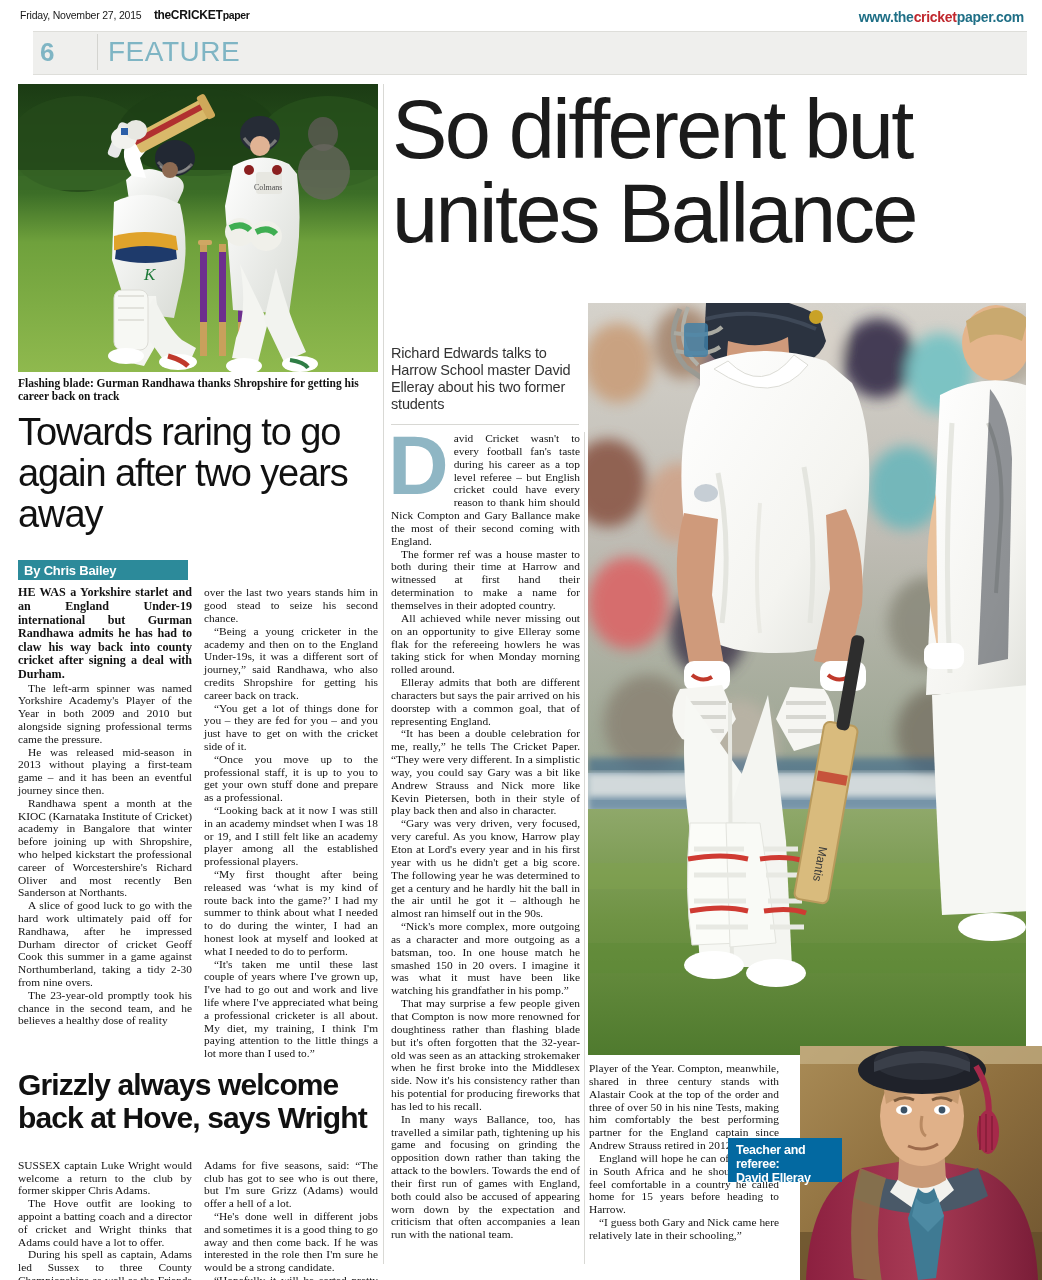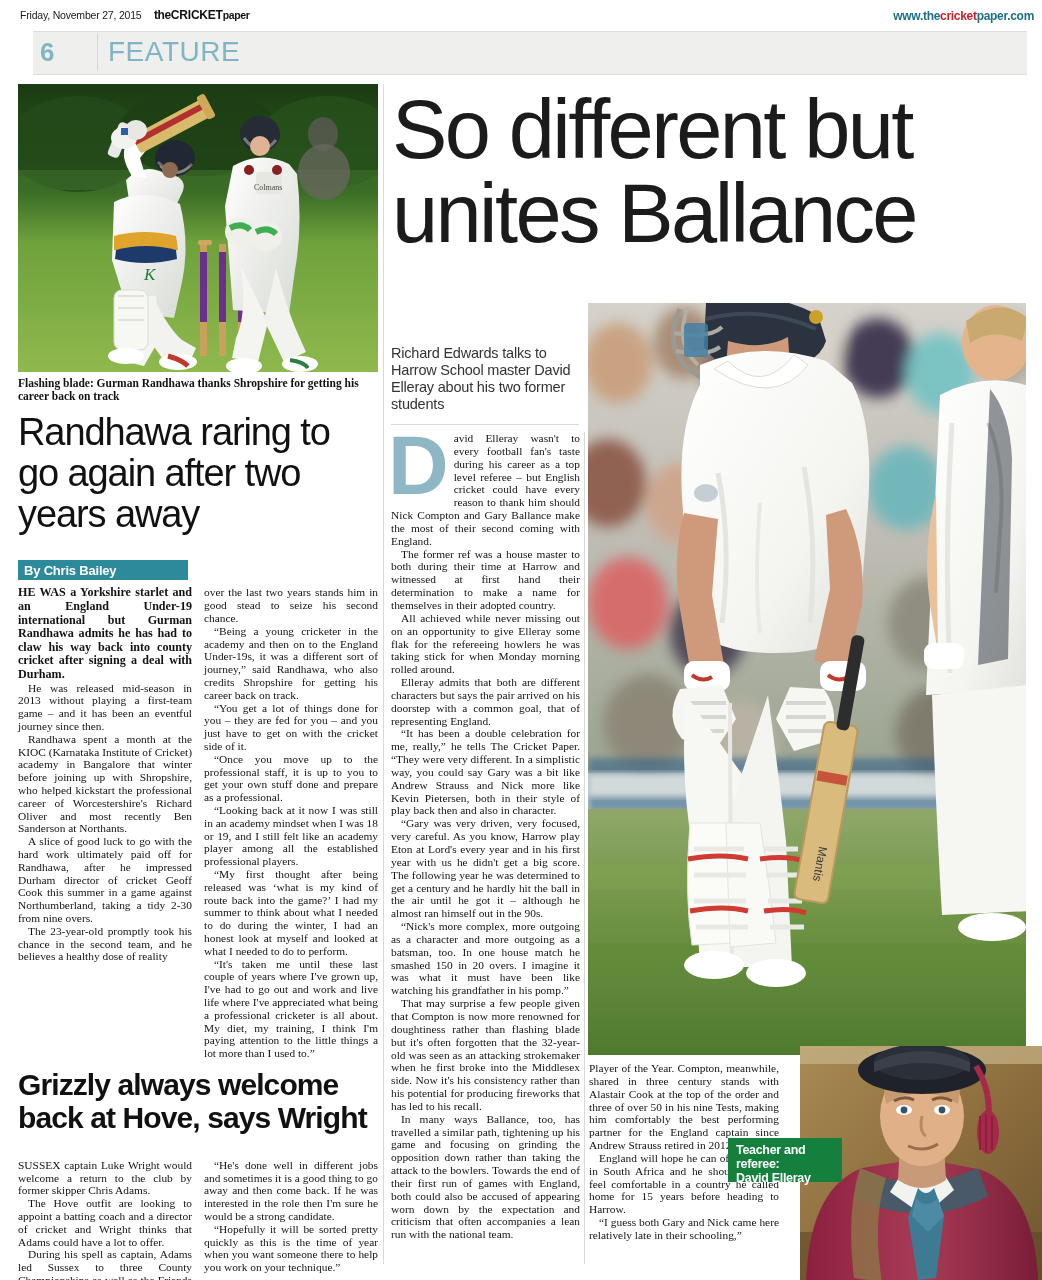--- a/index.html
+++ b/index.html
@@ -26,23 +26,23 @@
   }
   .mast-logo{
     position:absolute;left:154px;top:8px;
     font-family:"Liberation Sans", sans-serif;
     font-size:12px;color:#111;white-space:nowrap;letter-spacing:-0.4px;
   }
   .mast-logo .the{font-weight:bold;}
   .mast-logo .cricket{font-weight:bold;letter-spacing:-0.2px;}
   .mast-logo .paper{font-weight:bold;font-size:10.5px;}
   .mast-url{
-    position:absolute;right:8px;top:9px;
-    font-family:"Liberation Sans", sans-serif;
-    font-size:12px;font-weight:bold;letter-spacing:-0.3px;
+    position:absolute;right:18px;top:9px;
+    font-family:"Liberation Sans", sans-serif;
+    font-size:14px;font-weight:bold;letter-spacing:-0.3px;
     white-space:nowrap;
   }
   .mast-url .www{color:#1f6f86;}
   .mast-url .cricket{color:#c0272d;}
   .mast-url .paper{color:#1f6f86;}
 
   
   .sectionbar{
     position:absolute;left:33px;top:31px;width:994px;height:42px;
     background:#efefed;
@@ -284,29 +284,30 @@
           <path d="M258 184 q12 44 22 66 l8 18 -22 10 -20 -42 z" fill="#f2f3ef"></path>
           <ellipse cx="226" cy="282" rx="18" ry="8" fill="#ffffff"></ellipse>
           <ellipse cx="282" cy="280" rx="18" ry="8" fill="#ffffff"></ellipse>
           <path d="M272 276 q14 2 18 8" stroke="#2f7d45" stroke-width="4" fill="none"></path>
         </g>
       </svg>
     </div>
 
     <div class="photo-caption">Flashing blade: Gurman Randhawa thanks Shropshire for getting his career back on track</div>
 
-    <h1 class="hl-randhawa">Randhawa raring to go again after two years away</h1>
+    <h1 class="hl-randhawa">Towards raring to go again after two years away</h1>
 
     <div class="byline">
       <span>By Chris Bailey</span>
     </div>
 
     <div class="cols2">
       <div class="bodycol">
         <p class="body lead">HE WAS a Yorkshire starlet and an England Under-19 international but Gurman Randhawa admits he has had to claw his way back into county cricket after signing a deal with Durham.</p>
+        <p class="body">The left-arm spinner was named Yorkshire Academy's Player of the Year in both 2009 and 2010 but alongside signing professional terms came the pressure.</p>
         <p class="body">He was released mid-season in 2013 without playing a first-team game – and it has been an eventful journey since then.</p>
         <p class="body">Randhawa spent a month at the KIOC (Karnataka Institute of Cricket) academy in Bangalore that winter before joining up with Shropshire, who helped kickstart the professional career of Worcestershire's Richard Oliver and most recently Ben Sanderson at Northants.</p>
         <p class="body">A slice of good luck to go with the hard work ultimately paid off for Randhawa, after he impressed Durham director of cricket Geoff Cook this summer in a game against Northumberland, taking a tidy 2-30 from nine overs.</p>
         <p class="body">The 23-year-old promptly took his chance in the second team, and he believes a healthy dose of reality</p>
       </div>
       <div class="bodycol">
         <p class="body first">over the last two years stands him in good stead to seize his second chance.</p>
         <p class="body">“Being a young cricketer in the academy and then on to the England Under-19s, it was a different sort of journey,” said Randhawa, who also credits Shropshire for getting his career back on track.</p>
         <p class="body">“You get a lot of things done for you – they are fed for you – and you just have to get on with the cricket side of it.</p>
         <p class="body">“Once you move up to the professional staff, it is up to you to get your own stuff done and prepare as a professional.</p>
@@ -319,40 +320,41 @@
     <h2 class="hl-grizzly">Grizzly always welcome back at Hove, says Wright</h2>
 
     <div class="cols2">
       <div class="bodycol">
         <p class="body first">SUSSEX captain Luke Wright would welcome a return to the club by former skipper Chris Adams.</p>
         <p class="body">The Hove outfit are looking to appoint a batting coach and a director of cricket and Wright thinks that Adams could have a lot to offer.</p>
         <p class="body">During his spell as captain, Adams led Sussex to three County Championships as well as the Friends Provident Trophy and the Pro40 League.</p>
 
       </div>
       <div class="bodycol">
+        <p class="body first">Adams for five seasons, said: “The club has got to see who is out there, but I'm sure Grizz (Adams) would offer a hell of a lot.</p>
         <p class="body">“He's done well in different jobs and sometimes it is a good thing to go away and then come back. If he was interested in the role then I'm sure he would be a strong candidate.</p>
         <p class="body">“Hopefully it will be sorted pretty quickly as this is the time of year when you want someone there to help you work on your technique.”</p>
       </div>
     </div>
   </div>
 
   <div class="vrule" style="left:383px;top:84px;height:1180px;"></div>
   <div class="vrule" style="left:584px;top:432px;height:832px;"></div>
 
   <div class="right-top">
     <div class="hl-main">So different but</div>
     <div class="hl-main">unites Ballance</div>
   </div>
 
   <div class="standfirst">Richard Edwards talks to Harrow School master David Elleray about his two former students</div>
   <div class="rule-under-stand"></div>
 
   <div class="dropcap-col rightcol">
     <span class="dropcap" style="color: rgb(143, 182, 196);">D</span>
-    <p class="body first">avid Elleray wasn't to every football fan's taste during his career as a top level referee – but English cricket could have every reason to thank him should Nick Compton and Gary Ballance make the most of their second coming with England.</p>
+    <p class="body first">avid Cricket wasn't to every football fan's taste during his career as a top level referee – but English cricket could have every reason to thank him should Nick Compton and Gary Ballance make the most of their second coming with England.</p>
     <p class="body">The former ref was a house master to both during their time at Harrow and witnessed at first hand their determination to make a name for themselves in their adopted country.</p>
     <p class="body">All achieved while never missing out on an opportunity to give Elleray some flak for the refereeing howlers he was taking stick for when Monday morning rolled around.</p>
     <p class="body">Elleray admits that both are different characters but says the pair arrived on his doorstep with a common goal, that of representing England.</p>
     <p class="body">“It has been a double celebration for me, really,” he tells The Cricket Paper. “They were very different. In a simplistic way, you could say Gary was a bit like Andrew Strauss and Nick more like Kevin Pietersen, both in their style of play back then and also in character.</p>
     <p class="body">“Gary was very driven, very focused, very careful. As you know, Harrow play Eton at Lord's every year and in his first year with us he didn't get a big score. The following year he was determined to get a century and he hardly hit the ball in the air until he got it – although he almost ran himself out in the 90s.</p>
     <p class="body">“Nick's more complex, more outgoing as a character and more outgoing as a batsman, too. In one house match he smashed 150 in 20 overs. I imagine it was what it must have been like watching his grandfather in his pomp.”</p>
     <p class="body">That may surprise a few people given that Compton is now more renowned for doughtiness rather than flashing blade but it's often forgotten that the 32-year-old was seen as an attacking strokemaker when he first broke into the Middlesex side. Now it's his consistency rather than his potential for producing fireworks that has led to his recall.</p>
     <p class="body">In many ways Ballance, too, has travelled a similar path, tightening up his game and focusing on grinding the opposition down rather than taking the attack to the bowlers. Towards the end of their first run of games with England, both could also be accused of appearing worn down by the expectation and criticism that often accompanies a lean run with the national team.</p>
   </div>
 
@@ -540,19 +542,19 @@
       <ellipse cx="122" cy="24" rx="64" ry="24" fill="#1f222a"></ellipse>
       <ellipse cx="122" cy="16" rx="48" ry="18" fill="#2b2f38"></ellipse>
       <path d="M74 16 q48 -22 96 0 l0 10 q-48 -18 -96 0 z" fill="#3a3f49"></path>
 
       <path d="M176 20 q16 26 12 56" stroke="#a6294a" stroke-width="6" fill="none"></path>
       <ellipse cx="188" cy="86" rx="11" ry="22" fill="#a6294a"></ellipse>
       <path d="M180 70 v34 M186 68 v38 M192 70 v34" stroke="#8d1f3c" stroke-width="2"></path>
     </svg>
   </div>
 
-  <div class="badge" style="background: #15803d;">
+  <div class="badge" style="background: #0369a1;">
     <span>Teacher and</span>
     <span style="padding-top:0">referee:</span>
     <span style="padding-top:0">David Elleray</span>
   </div>
 
 </div>
 
 </body></html>

